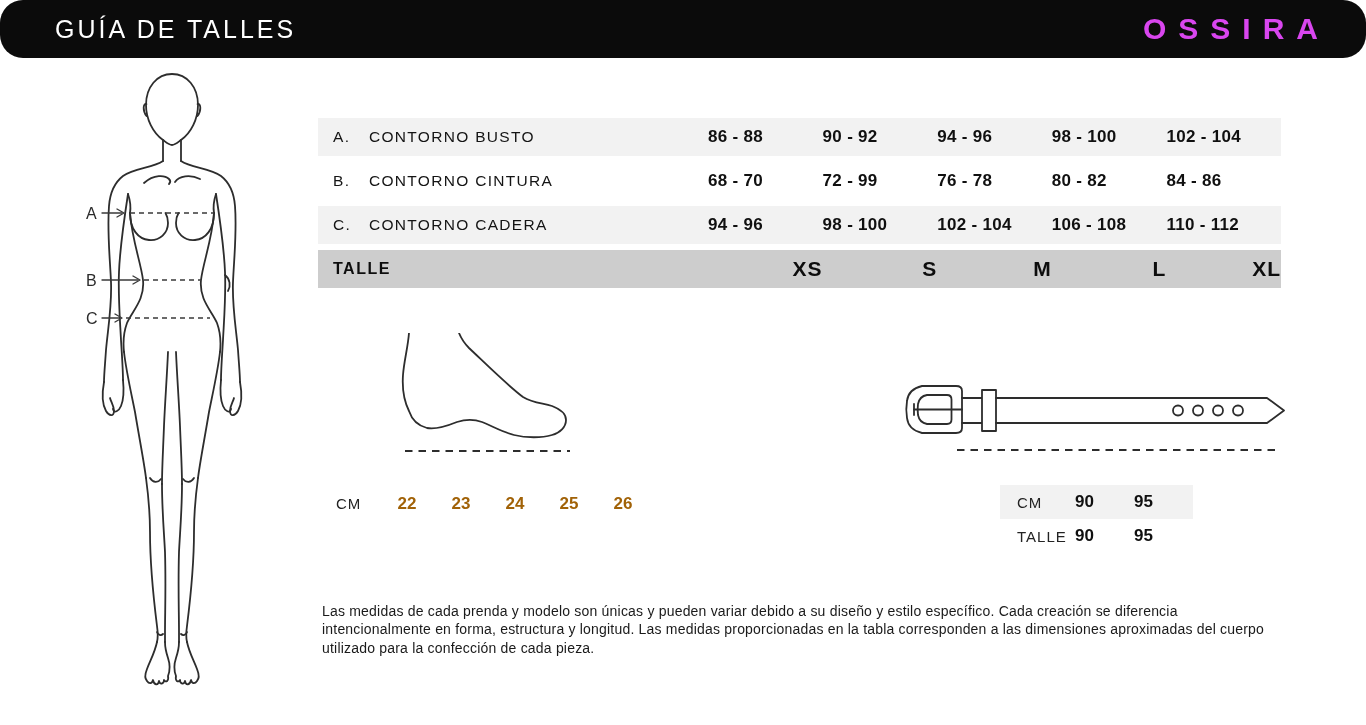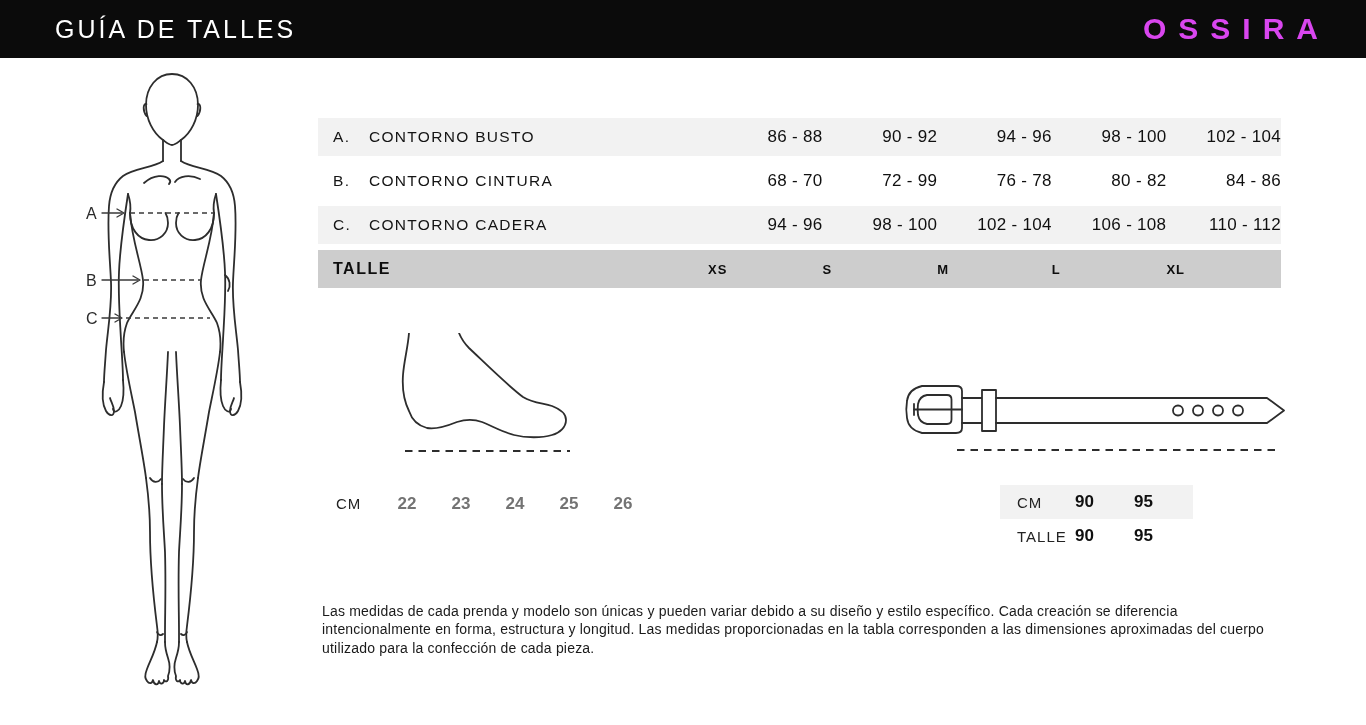--- a/index.html
+++ b/index.html
@@ -1,46 +1,46 @@
 <!DOCTYPE html>
 <html><head>
 <meta charset="utf-8">
 <style>
   html,body{margin:0;padding:0;background:#ffffff;}
   body{width:1366px;height:725px;overflow:hidden;font-family:"Liberation Sans",sans-serif;-webkit-font-smoothing:antialiased;}
   #page{position:relative;width:1366px;height:725px;background:#fff;}
 
   
-  .header{position:absolute;top:0;left:0;width:1366px;height:58px;background:#0b0b0b;}
+  .header{position:absolute;top:0;left:0;width:1366px;height:58px;background:#0b0b0b;border-radius:23px;}
   .header-title{position:absolute;left:55px;top:50%;transform:translateY(-50%);color:#ffffff;
     font-size:25px;font-weight:300;letter-spacing:3px;}
   .brand{position:absolute;right:36px;top:50%;transform:translateY(-50%);color:#d946ef;
     font-size:30px;font-weight:700;letter-spacing:12px;}
 
   
   .figure-wrap{position:absolute;left:58px;top:60px;width:240px;height:660px;}
 
   
   .size-table{position:absolute;left:318px;top:118px;width:963px;}
   .srow{display:grid;grid-template-columns:390px repeat(5,1fr);height:38px;margin-bottom:6px;align-items:center;}
   .srow.shaded{background:#f2f2f2;}
   .srow.dark{background:#cdcdcd;}
   .slabel{padding-left:15px;font-size:15.5px;letter-spacing:1.3px;color:#141414;display:flex;align-items:center;}
   .letter{display:inline-block;width:36px;}
-  .sval{text-align:right;font-weight:400;font-size:17px;color:#101010;letter-spacing:0.3px;}
+  .sval{text-align:left;font-weight:700;font-size:17px;color:#101010;letter-spacing:0.3px;}
   .talle-label{padding-left:15px;font-weight:700;font-size:16px;letter-spacing:1.5px;color:#0d0d0d;}
-  .talle-val{text-align:left;font-weight:700;font-size:13px;letter-spacing:1px;color:#0d0d0d;}
+  .talle-val{text-align:right;font-weight:700;font-size:21px;letter-spacing:1px;color:#0d0d0d;}
 
   
   .foot-wrap{position:absolute;left:395px;top:333px;width:185px;height:125px;}
   .shoe-table{position:absolute;left:320px;top:486px;width:330px;}
   .mrow{display:grid;grid-template-columns:60px repeat(5,54px);height:35px;align-items:center;}
   .mrow.shaded{background:#f2f2f2;}
   .mlabel{padding-left:16px;font-size:15px;letter-spacing:1px;color:#232323;}
-  .mval{text-align:center;font-weight:700;font-size:17px;color:#737373;}
+  .mval{text-align:center;font-weight:700;font-size:17px;color:#a16207;}
 
   
   .belt-wrap{position:absolute;left:900px;top:378px;width:390px;height:80px;}
   .belt-table{position:absolute;left:1000px;top:485px;width:193px;}
   .brow{display:grid;grid-template-columns:75px 59px 59px;height:34px;align-items:center;}
   .brow.shaded{background:#f2f2f2;}
   .blabel{padding-left:17px;font-size:15px;letter-spacing:1px;color:#232323;}
   .bval{font-weight:700;font-size:17px;color:#101010;}
 
   

